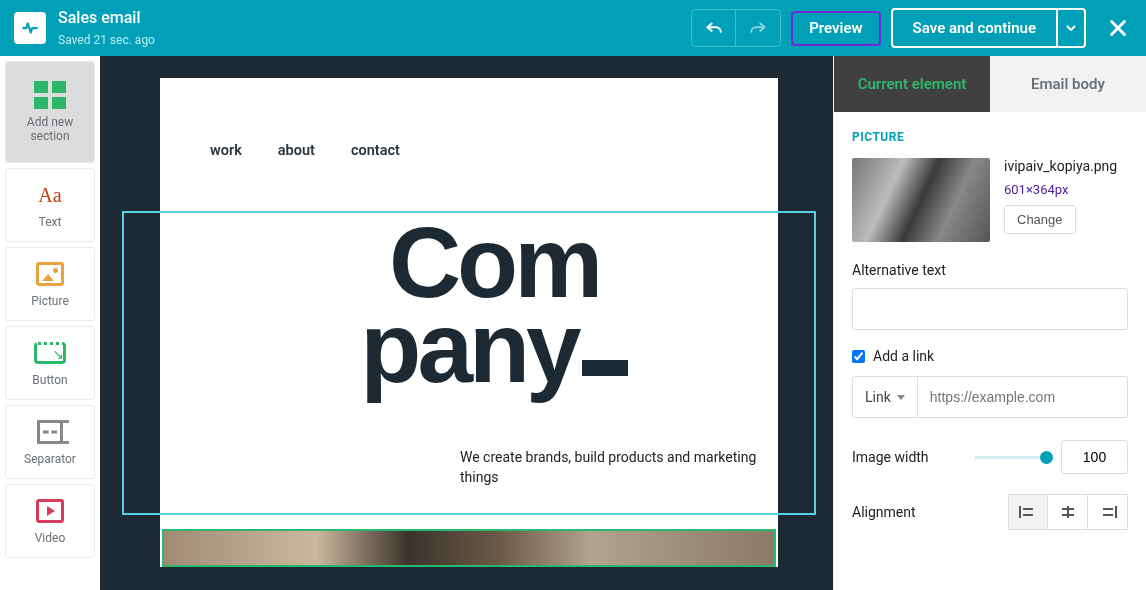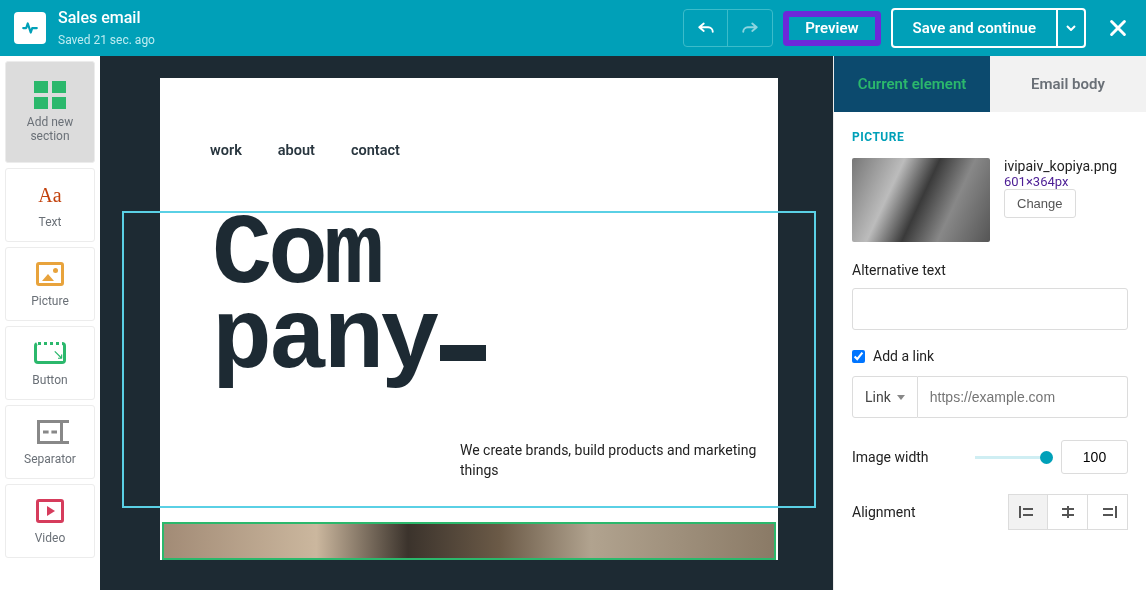--- a/index.html
+++ b/index.html
@@ -9,21 +9,21 @@
   .header { height: 56px; background: #00a0b8; display: flex; align-items: center; padding: 0 14px; color: #fff; }
   .logo-box { width: 32px; height: 32px; background: #fff; border-radius: 4px; display: flex; align-items: center; justify-content: center; margin-right: 12px; }
   .logo-box svg { width: 18px; height: 18px; }
   .doc-title { font-size: 16px; font-weight: 500; line-height: 1.1; }
   .doc-status { font-size: 12px; color: #bdecf1; line-height: 1.1; margin-top: 8px; }
   .header-spacer { flex: 1; }
   .hdr-btn-group { display: flex; border: 1px solid #3cbcca; border-radius: 4px; margin-right: 10px; }
   .hdr-btn-group .icon-btn { width: 44px; height: 36px; display: flex; align-items: center; justify-content: center; }
   .hdr-btn-group .icon-btn:first-child { border-right: 1px solid #3cbcca; }
   .hdr-btn-group .icon-btn.disabled { opacity: 0.55; }
-  .preview-btn { color: #fff; font-weight: 600; font-size: 15px; padding: 0 16px; height: 35px; display: flex; align-items: center; border: 6px solid #6d28d9; border-radius: 4px; margin-right: 10px; }
+  .preview-btn { color: #fff; font-weight: 600; font-size: 15px; padding: 0 16px; height: 35px; display: flex; align-items: center; border: 2px solid #6d28d9; border-radius: 4px; margin-right: 10px; }
   .save-group { display: flex; border: 2px solid #fff; border-radius: 4px; height: 40px; margin-right: 18px; }
   .save-btn { color: #fff; font-weight: 600; font-size: 15px; padding: 0 20px; display: flex; align-items: center; border-right: 2px solid #fff; }
   .save-caret { width: 26px; display: flex; align-items: center; justify-content: center; }
   .close-btn { width: 28px; height: 28px; display: flex; align-items: center; justify-content: center; }
   
   .body { flex: 1; display: flex; min-height: 0; }
   .sidebar { width: 100px; background: #fff; padding: 5px; display: flex; flex-direction: column; gap: 5px; }
   .side-item { height: 74px; border: 1px solid #ececec; border-radius: 3px; display: flex; flex-direction: column; align-items: center; justify-content: center; font-size: 12px; color: #6a7077; gap: 6px; cursor: pointer; }
   .side-item.active { background: #dcdcdc; color: #6a7077; }
   .side-item.tall { height: 102px; line-height: 1.2; text-align: center; }
@@ -40,34 +40,34 @@
   .sep-ic:before, .sep-ic:after { content: ""; position: absolute; left: -3px; width: 32px; height: 3px; background: #888; }
   .sep-ic:before { top: 0; } .sep-ic:after { bottom: 0; }
   .sep-ic i { position: absolute; top: 50%; left: 3px; right: 3px; height: 0; border-top: 3px dashed #888; transform: translateY(-50%); }
   .vid-ic { width: 28px; height: 24px; border: 3px solid #d63c5c; border-radius: 3px; display: flex; align-items: center; justify-content: center; }
   .vid-ic:after { content: ""; width: 0; height: 0; border-top: 5px solid transparent; border-bottom: 5px solid transparent; border-left: 8px solid #d63c5c; margin-left: 2px; }
   
   .canvas { flex: 1; background: #1d2a33; padding: 22px 60px 0 60px; overflow: hidden; position: relative; }
   .email { width: 618px; margin: 0 auto; background: #fff; }
   .sel-hero { border: 2px solid #5ad0e5; margin: 0 -38px; padding: 0 38px; }
   .nav-row { display: flex; gap: 36px; padding: 64px 0 52px 50px; font-size: 14.5px; color: #29363f; font-weight: 600; }
-  .hero-title { font-family: Liberation Mono, monospace; font-size: 100px; font-weight: 900; line-height: 0.85; letter-spacing: -4px; color: #1d2a33; padding: 0 0 0 50px; }
+  .hero-title { font-family: Liberation Sans, sans-serif; font-size: 100px; font-weight: 900; line-height: 0.85; letter-spacing: -4px; color: #1d2a33; padding: 7px 0 0 50px; text-align: center; }
   .hero-cursor { display: inline-block; width: 46px; height: 16px; background: #1d2a33; vertical-align: 6px; margin-left: 4px; }
   .hero-tag { font-size: 14px; color: #222; padding: 58px 0 26px 298px; line-height: 1.4; }
   .sel-img { border: 2px solid #2bb86c; margin: 14px 2px 0 2px; height: 38px; background: linear-gradient(90deg,#a28b76,#cbb79e 25%,#3b332c 40%,#6b5a47 55%,#b1a38f 70%,#8a7a66); }
   
   .panel { width: 313px; background: #fff; border-left: 1px solid #ececec; display: flex; flex-direction: column; }
   .tabs { display: flex; height: 56px; }
   .tab { flex: 1; display: flex; align-items: center; justify-content: center; font-size: 15px; font-weight: 600; color: #6a7077; background: #f2f2f2; cursor: pointer; }
-  .tab.active { background: #0c4a6e; color: #2bb86c; }
+  .tab.active { background: #404040; color: #2bb86c; }
   .panel-body { padding: 18px 18px 0 18px; overflow: auto; }
   .mini-title { color: #00a0b8; font-size: 12px; font-weight: 700; letter-spacing: 0.5px; margin-bottom: 14px; }
   .pic-row { display: flex; gap: 14px; margin-bottom: 20px; }
   .thumb { width: 138px; height: 84px; background: linear-gradient(115deg,#777 0%,#bcbcbc 30%,#3a3a3a 50%,#888 70%,#555 100%); border-radius: 2px; }
-  .pic-meta { display: flex; flex-direction: column; font-size: 14px; color: #222; }
+  .pic-meta { display: flex; flex-direction: column; gap: 8px; font-size: 14px; color: #222; }
   .pic-dim { color: #4c1d95; font-size: 13px; }
   .change-btn { border: 1px solid #dcdcdc; border-radius: 3px; background: #fff; padding: 6px 12px; font-size: 13px; color: #555; cursor: pointer; align-self: flex-start; }
   .field-label { font-size: 14px; color: #222; margin: 4px 0 10px; }
   .text-input { width: 100%; height: 42px; border: 1px solid #dcdcdc; border-radius: 3px; padding: 0 12px; font-size: 14px; margin-bottom: 18px; }
   .chk-row { display: flex; align-items: center; gap: 8px; font-size: 14px; color: #222; margin-bottom: 12px; }
   .link-row { display: flex; height: 42px; margin-bottom: 22px; }
   .link-type { border: 1px solid #dcdcdc; border-radius: 3px 0 0 3px; padding: 0 12px; display: flex; align-items: center; gap: 6px; font-size: 14px; color: #444; background: #fff; }
   .link-type:after { content: ""; width: 0; height: 0; border-left: 4px solid transparent; border-right: 4px solid transparent; border-top: 5px solid #888; }
   .link-url { flex: 1; border: 1px solid #dcdcdc; border-left: none; border-radius: 0 3px 3px 0; padding: 0 12px; font-size: 14px; }
   .width-row, .align-row { display: flex; align-items: center; margin-bottom: 20px; }

